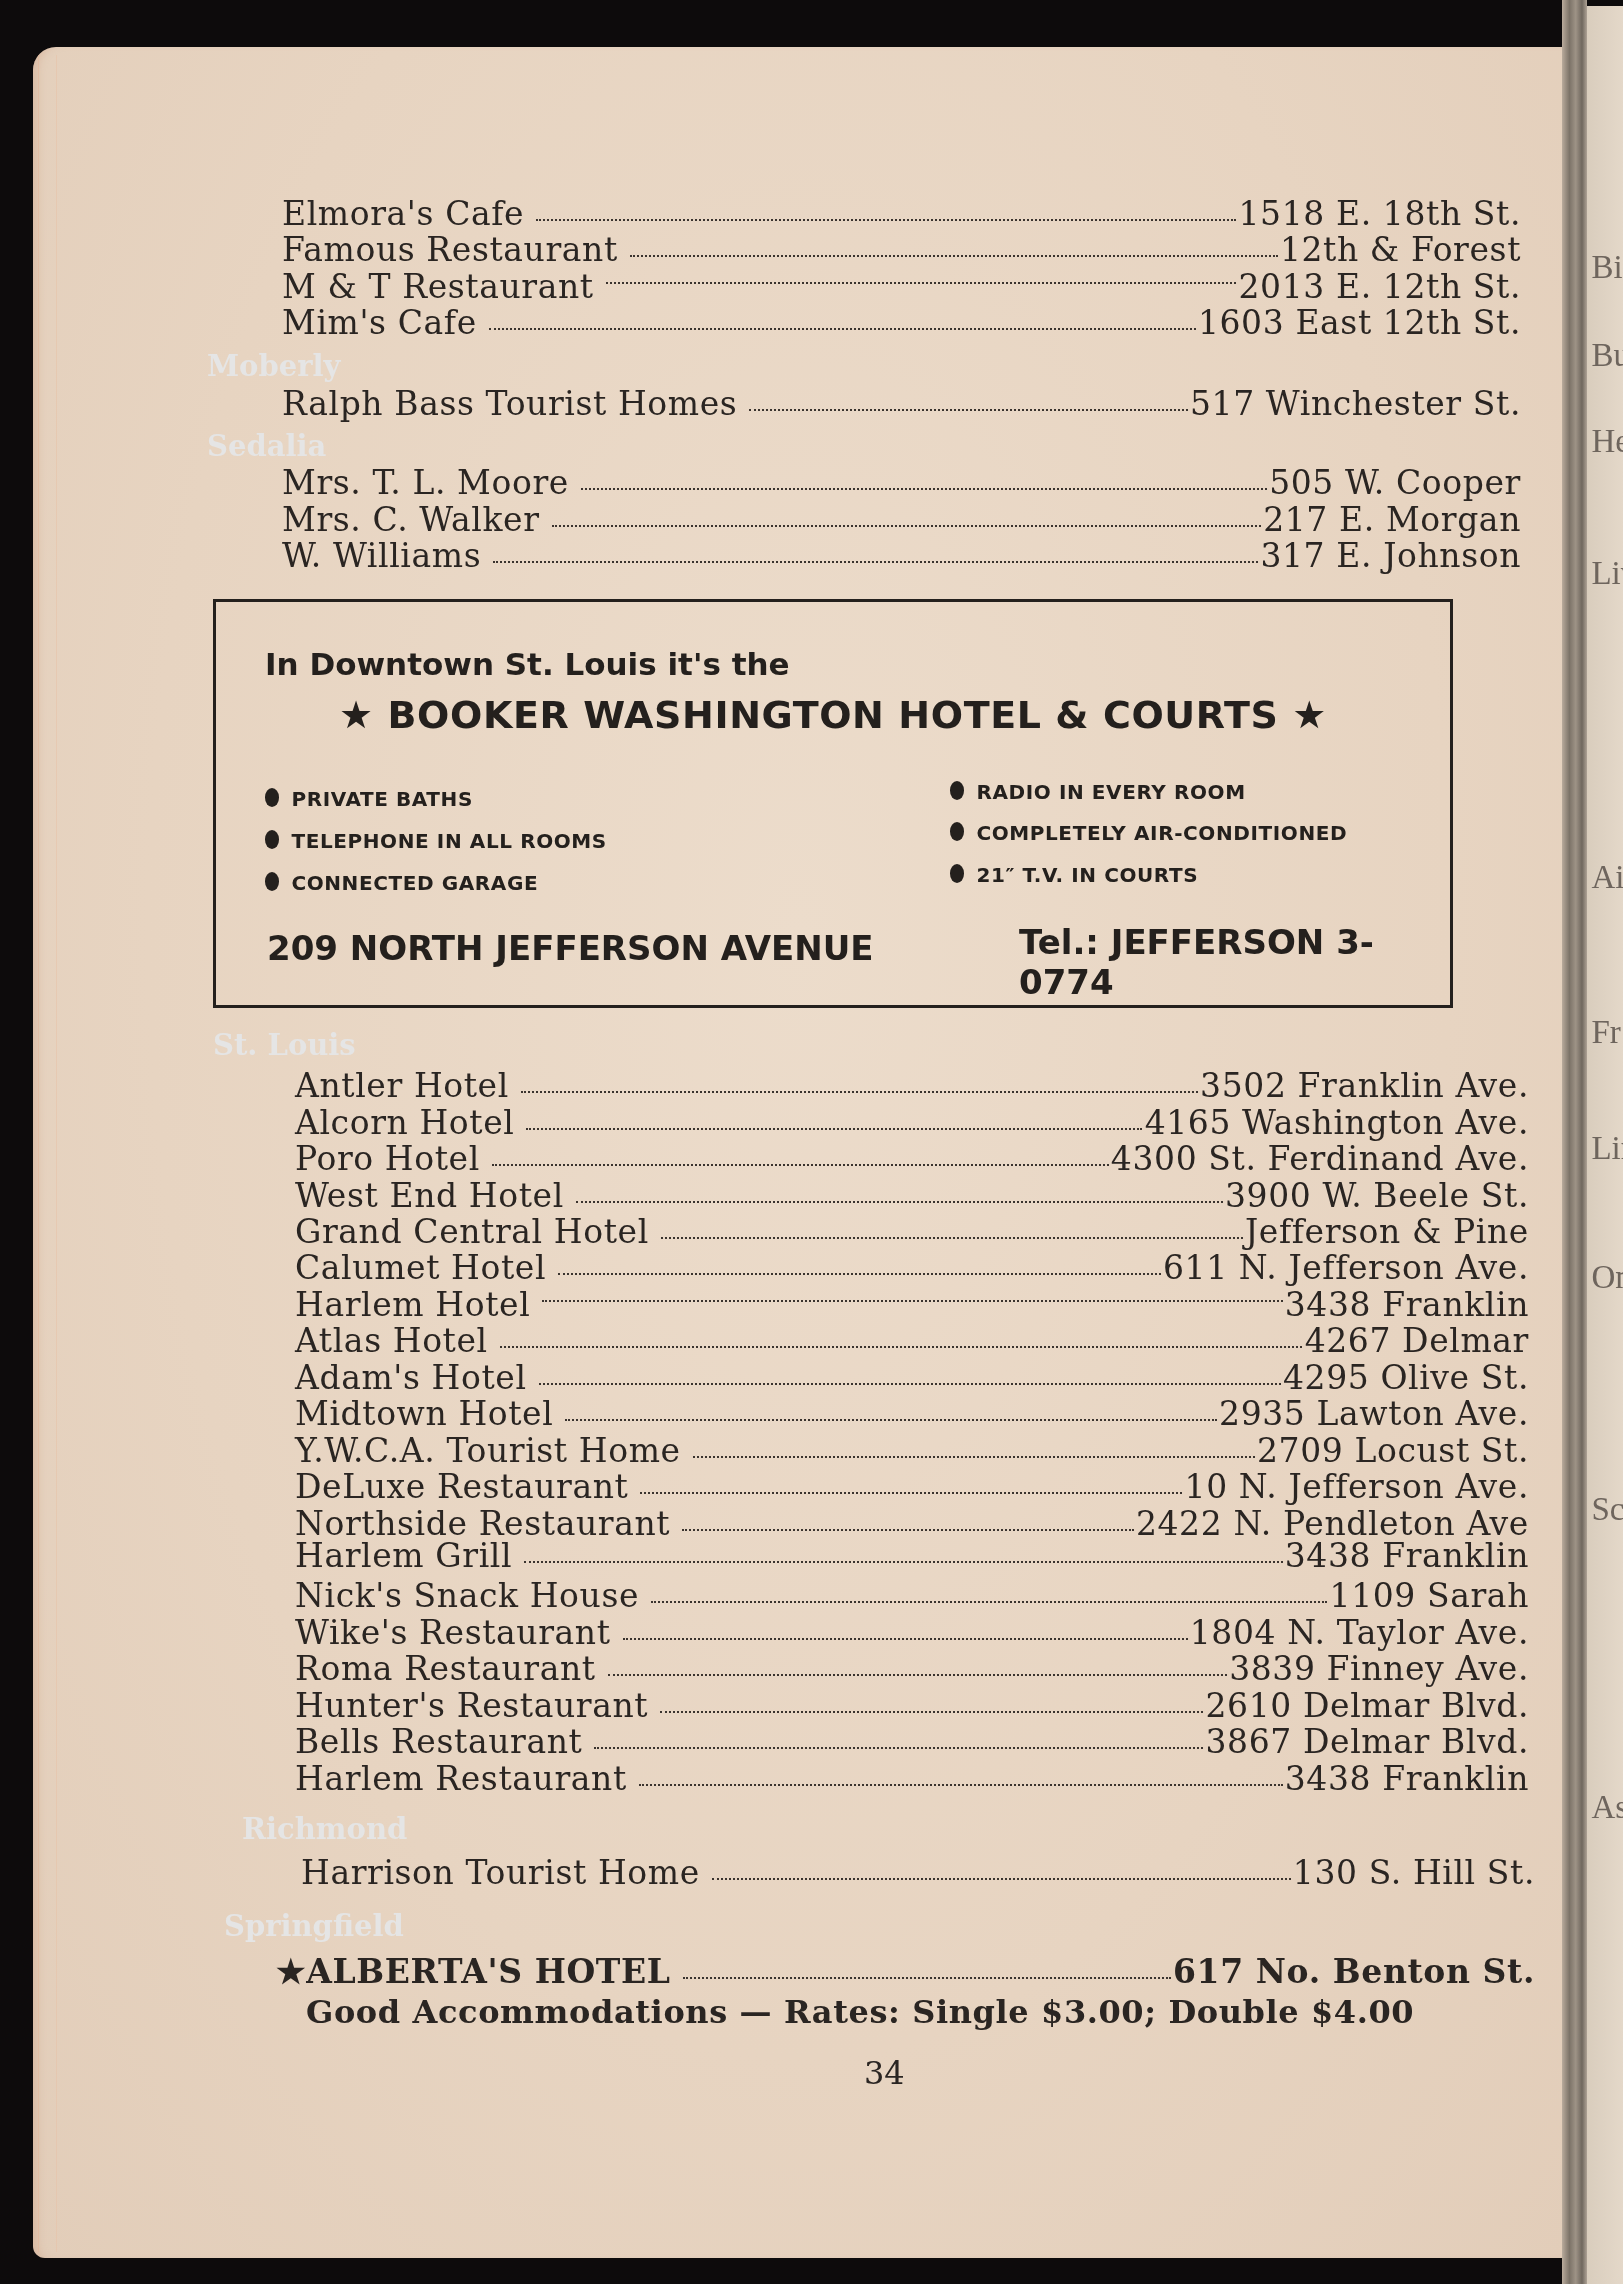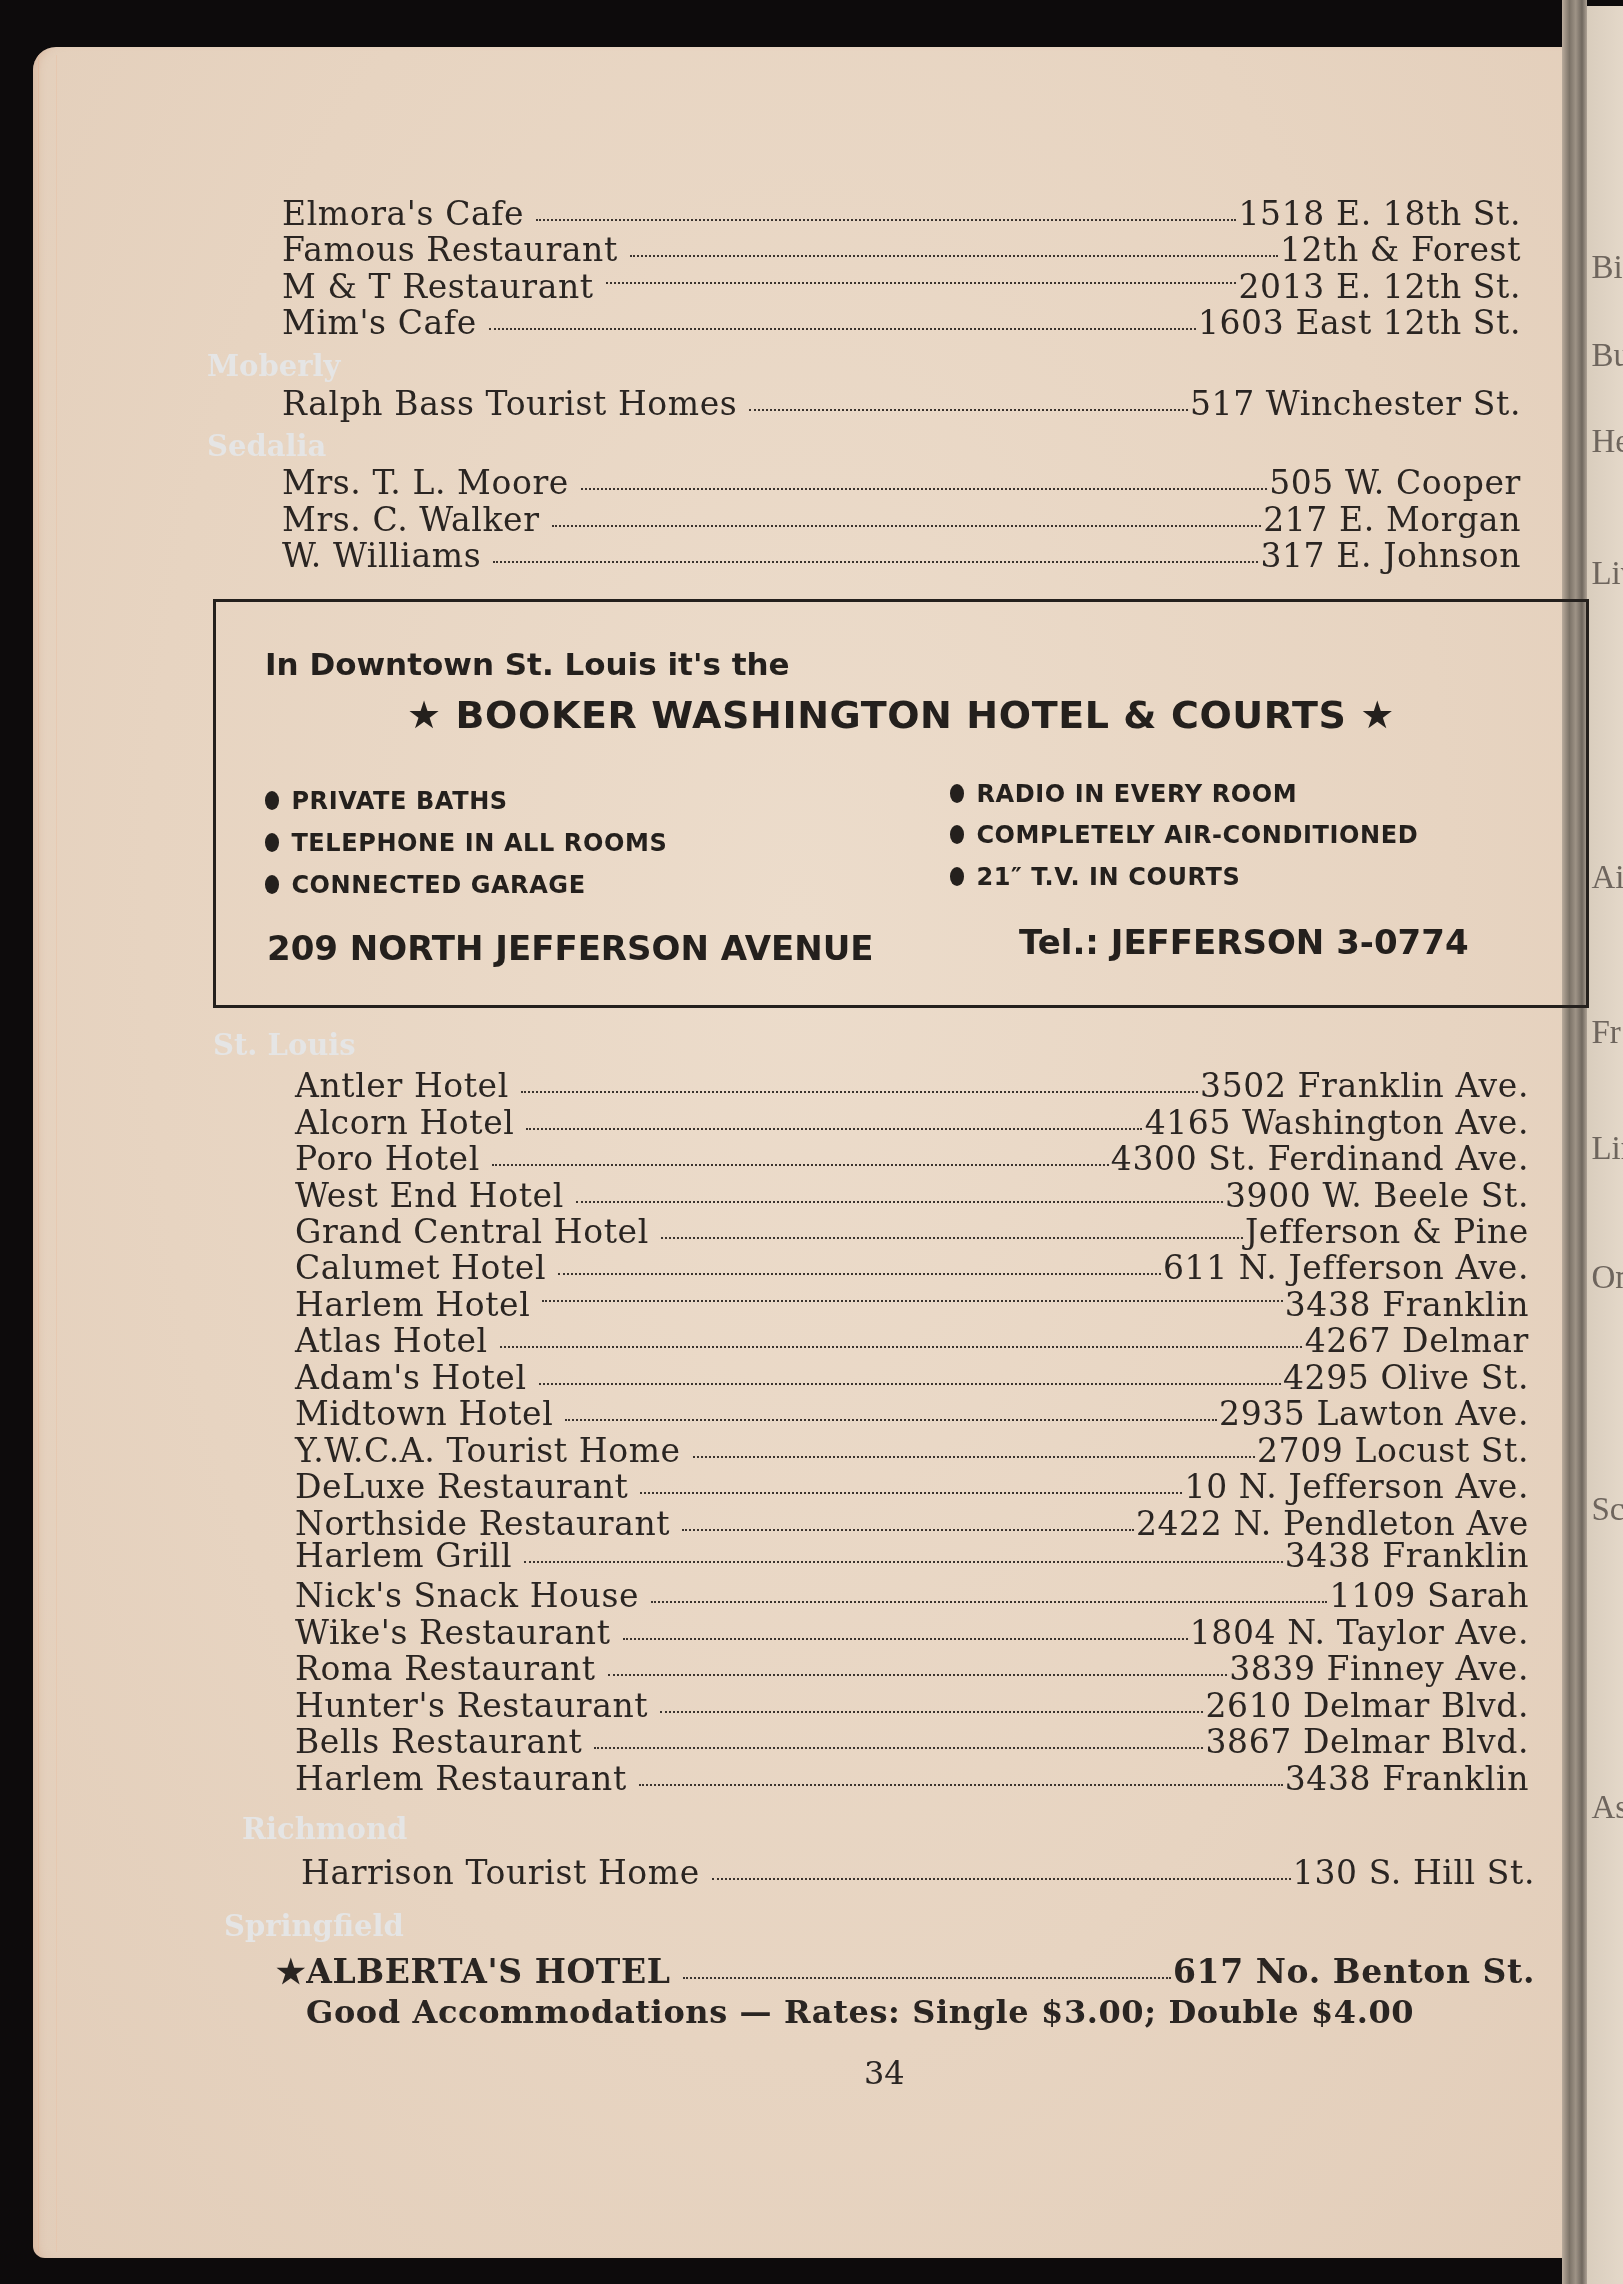--- a/index.html
+++ b/index.html
@@ -50,28 +50,28 @@
   }
   .row .addr { flex:0 0 auto; }
 
   .city {
     position:absolute; font-weight:bold; font-size:29px; line-height:42px;
     color:#e5e5e5;
     text-align:right;
   }
 
   .ad {
-    position:absolute; left:213px; top:599px; width:1376px; height:409px;
+    position:absolute; left:213px; top:599px; width:1240px; height:409px;
     border:3.3px solid #24201d; box-sizing:border-box;
     font-family:"DejaVu Sans", "Liberation Sans", sans-serif; font-weight:bold;
     color:#24201d;
   }
   .ad .intro { position:absolute; left:49px; top:44px; font-size:31px; }
   .ad .hotel { position:absolute; left:0; right:0; top:91px; text-align:center; font-size:38px; letter-spacing:0.6px; }
-  .ad .feat { position:absolute; font-size:24px; letter-spacing:0.6px; }
+  .ad .feat { position:absolute; font-size:20px; letter-spacing:0.6px; }
   .ad .feat .dot {
     display:inline-block; width:14.4px; height:19px; border-radius:50%;
     background:#24201d; margin-right:12px; vertical-align:-1.1px;
   }
   .ad .bottom { position:absolute; top:326px; font-size:34px; }
 
   .note {
     position:absolute; left:306px; top:1993px; font-size:32px; font-weight:bold;
     letter-spacing:0.6px; white-space:nowrap;
   }

